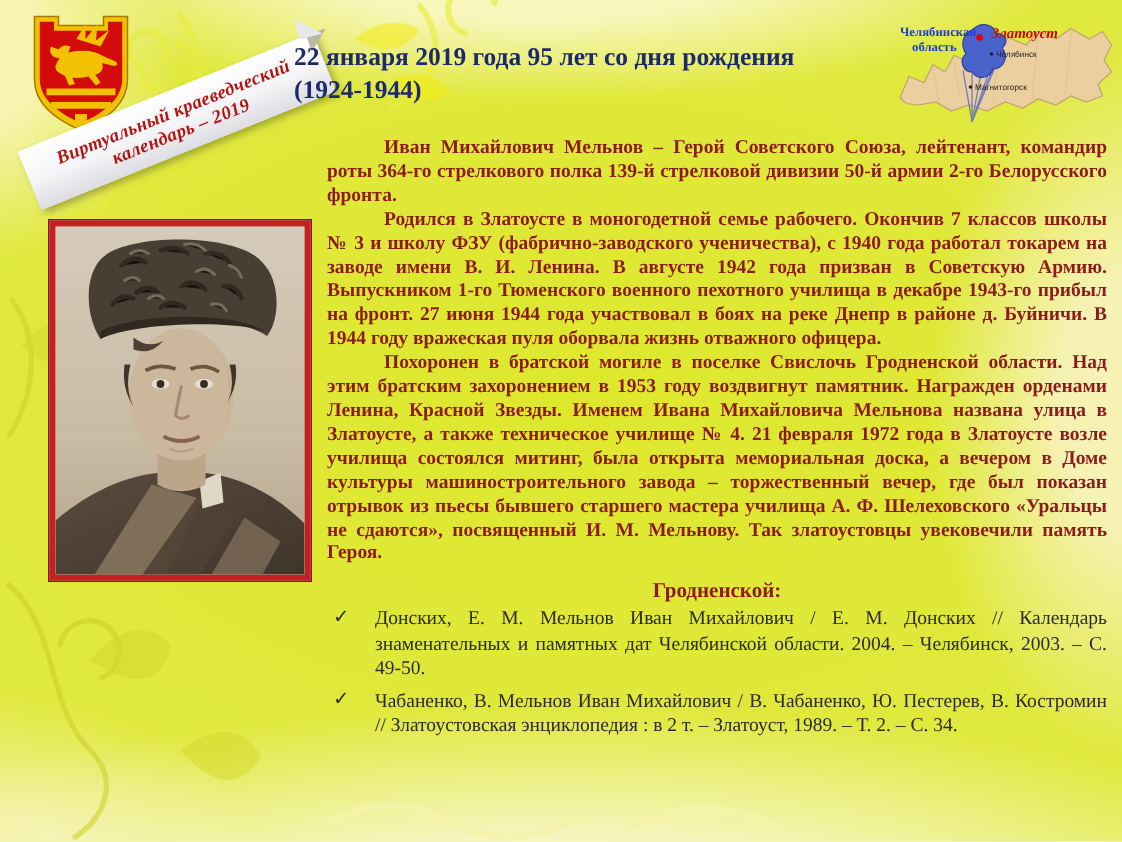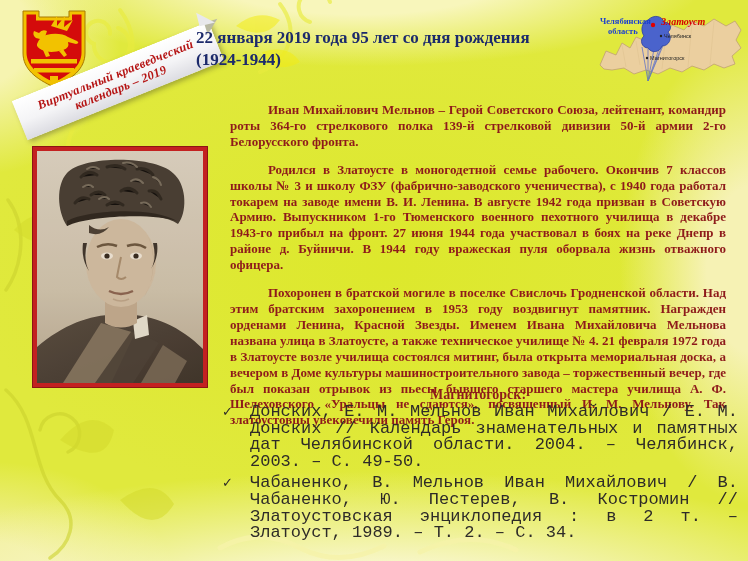--- a/index.html
+++ b/index.html
@@ -54,36 +54,36 @@
   
   .photo-frame{
     position:absolute;left:33px;top:147px;width:166px;height:232px;
     border:4px solid #c32121;box-shadow:0 0 0 1px #8d1414;
     background:#cfc5b2;
   }
   .photo-frame svg{display:block;}
   
   .article{position:absolute;left:218px;top:90px;width:520px;}
   .article p{
-    margin:12px;text-align:justify;text-indent:38px;
+    margin:0;text-align:justify;text-indent:38px;
     color:#8e1b1b;font-weight:bold;font-size:13px;line-height:15.9px;
   }
   
   .bib-heading{
     position:absolute;left:218px;top:386px;width:520px;text-align:center;
     color:#8e1b1b;font-weight:bold;font-size:14px;line-height:17px;
   }
   .bib-list{position:absolute;left:222px;top:404px;width:516px;}
   .bib-item{display:flex;margin-bottom:5px;}
   .bib-marker{
     flex:0 0 28px;color:#2e2b28;font-size:13px;line-height:16.6px;
     font-family:"DejaVu Sans",sans-serif;
   }
   .bib-text{
-    flex:1;color:#2e2b28;font-size:17px;line-height:16.6px;text-align:justify;font-family:Liberation Mono, monospace;
+    flex:1;color:#2e2b28;font-size:13px;line-height:16.6px;text-align:justify;
   }
 </style>
 </head>
 <body>
 
 <div class="slide">
 
   <svg class="bg-decor" width="748" height="561" viewBox="0 0 748 561">
     <g fill="none" stroke="#e9ec3f" stroke-width="4" stroke-linecap="round" opacity="0.65">
       <path d="M120 10 C150 50 120 90 90 110 C70 124 60 150 76 170"></path>
@@ -237,21 +237,21 @@
       <rect width="166" height="232" fill="#7a5a34" opacity="0.07"></rect>
     </svg>
   </div>
 
   <div class="article">
     <p>Иван Михайлович Мельнов – Герой Советского Союза, лейтенант, командир роты 364-го стрелкового полка 139-й стрелковой дивизии 50-й армии 2-го Белорусского фронта.</p>
     <p>Родился в Златоусте в моногодетной семье рабочего. Окончив 7 классов школы № 3 и школу ФЗУ (фабрично-заводского ученичества), с 1940 года работал токарем на заводе имени В. И. Ленина. В августе 1942 года призван в Советскую Армию. Выпускником 1-го Тюменского военного пехотного училища в декабре 1943-го прибыл на фронт. 27 июня 1944 года участвовал в боях на реке Днепр в районе д. Буйничи. В 1944 году вражеская пуля оборвала жизнь отважного офицера.</p>
     <p>Похоронен в братской могиле в поселке Свислочь Гродненской области. Над этим братским захоронением в 1953 году воздвигнут памятник. Награжден орденами Ленина, Красной Звезды. Именем Ивана Михайловича Мельнова названа улица в Златоусте, а также техническое училище № 4. 21 февраля 1972 года в Златоусте возле училища состоялся митинг, была открыта мемориальная доска, а вечером в Доме культуры машиностроительного завода – торжественный вечер, где был показан отрывок из пьесы бывшего старшего мастера училища А. Ф. Шелеховского «Уральцы не сдаются», посвященный И. М. Мельнову. Так златоустовцы увековечили память Героя.</p>
   </div>
 
-  <div class="bib-heading">Магнитогорск:</div>
+  <div class="bib-heading">Гродненской:</div>
   <div class="bib-list">
     <div class="bib-item">
       <span class="bib-marker">✓</span>
       <span class="bib-text">Донских, Е. М. Мельнов Иван Михайлович / Е. М. Донских // Календарь знаменательных и памятных дат Челябинской области. 2004. – Челябинск, 2003. – С. 49-50.</span>
     </div>
     <div class="bib-item">
       <span class="bib-marker">✓</span>
       <span class="bib-text">Чабаненко, В. Мельнов Иван Михайлович  / В. Чабаненко, Ю. Пестерев, В. Костромин // Златоустовская энциклопедия : в 2 т. – Златоуст, 1989. – Т. 2. – С. 34.</span>
     </div>
   </div>

